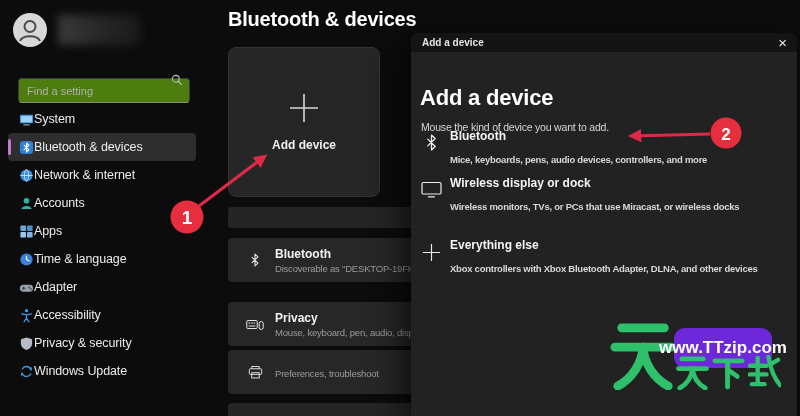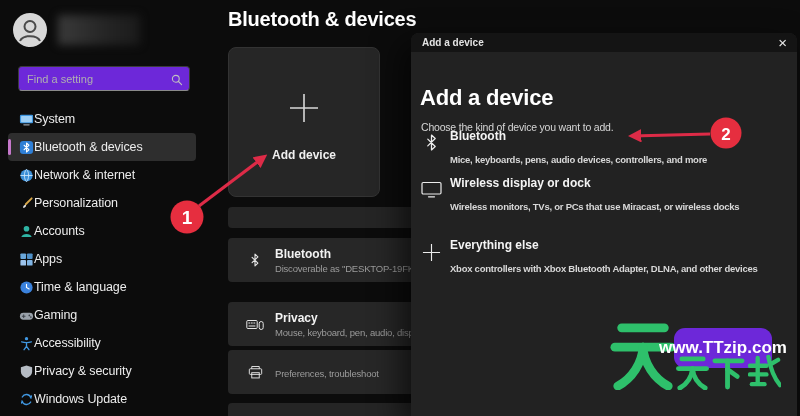--- a/index.html
+++ b/index.html
@@ -10,41 +10,42 @@
     font-family:"Liberation Sans", sans-serif;
     color:#fff;
   }
   
   .account { position:absolute; left:13px; top:12px; width:180px; height:36px; display:flex; align-items:center; }
   .avatar { width:34px; height:34px; border-radius:50%; background:#d8d8d8; display:flex; align-items:center; justify-content:center; flex:0 0 auto; }
   .name-blur { margin-left:11px; width:82px; height:30px; border-radius:3px;
     background:linear-gradient(90deg,#3a3a3a,#242424 60%,#1b1b1b); filter:blur(4px); }
   .search-wrap { position:absolute; left:18px; top:66px; width:172px; height:25px; }
   .search-input {
-    width:100%; height:100%; background:#6d28d9; border:1px solid #3c3c3c; border-bottom:1px solid #8a8a8a;
+    width:100%; height:100%; background:#4d7c0f; border:1px solid #3c3c3c; border-bottom:1px solid #8a8a8a;
     border-radius:4px; color:#c9c9c9; font-size:11px; padding:0 26px 0 8px;
     font-family:"Liberation Sans", sans-serif;
+    margin-top:12px;
   }
   .search-input::placeholder { color:#b0b0b0; }
   .search-glyph { position:absolute; right:7px; top:6px; }
   .nav { position:absolute; left:8px; top:105px; width:196px; }
   .nav-item { position:relative; height:28px; display:flex; align-items:center; 
     padding-left:11px; border-radius:4px; width:188px; cursor:default; }
   .nav-item .icn { width:15px; height:15px; display:flex; align-items:center; justify-content:center; flex:0 0 auto; }
   .nav-item .lbl { font-size:12.5px; color:#ececec; letter-spacing:-0.1px; white-space:nowrap; }
   .nav-item.selected { background:#2e2e2e; }
   .nav-item.selected::before {
     content:""; position:absolute; left:0; top:6px; width:3px; height:16px; border-radius:2px; background:#c678cb;
   }
   
   .page-title { position:absolute; left:228px; top:8px; font-size:20px; font-weight:700; letter-spacing:-0.2px; }
   .add-card { position:absolute; left:228px; top:47px; width:152px; height:150px;
     background:#262626; border:1px solid #333; border-radius:8px; text-align:center; }
   .add-card .plus { margin-top:42px; }
-  .add-card .cap { margin-top:18px; font-size:12px; font-weight:600; color:#f0f0f0; }
+  .add-card .cap { margin-top:8px; font-size:12px; font-weight:600; color:#f0f0f0; }
   .strip { position:absolute; left:228px; width:566px; background:#252525; border-radius:4px; }
   .row-card { position:absolute; left:228px; width:566px; height:44px; background:#272727; border-radius:4px;
     display:flex; align-items:center; }
   .row-card .ric { width:18px; margin-left:18px; display:flex; justify-content:center; flex:0 0 auto; }
   .row-card .rtx { margin-left:11px; overflow:hidden; white-space:nowrap; }
   .row-title { font-size:12px; font-weight:600; color:#f2f2f2; }
   .row-sub { font-size:9.5px; color:#9c9c9c; letter-spacing:-0.2px; margin-top:2px; }
   
   .dialog { position:absolute; left:411px; top:33px; width:386px; height:383px; z-index:10;
     background:#222; border-radius:8px 8px 0 0; box-shadow:-10px 10px 30px rgba(0,0,0,.6); }
@@ -116,29 +117,20 @@
       <svg width="15" height="15" viewBox="0 0 16 16">
           <circle cx="8" cy="8" r="6.5" fill="#3b8fd8"></circle>
           <path d="M1.5 8 H14.5 M8 1.5 C5 4.2 5 11.8 8 14.5 M8 1.5 C11 4.2 11 11.8 8 14.5" stroke="#cfe8fb" stroke-width="0.9" fill="none"></path>
         </svg>
     </span>
     <span class="lbl">Network &amp; internet</span>
   </div>
   <div class="nav-item">
     <span class="icn">
       <svg width="15" height="15" viewBox="0 0 16 16">
-          <path d="M13.5 2.5 L7.2 8.8" stroke="#d8a84a" stroke-width="2" stroke-linecap="round"></path>
-          <path d="M6.8 9.2 c-1.6 .3 -2.4 1.6 -2.6 3.4 1.8-.2 3.1-1 3.4-2.6 z" fill="#e8e8e8"></path>
-        </svg>
-    </span>
-    <span class="lbl">Personalization</span>
-  </div>
-  <div class="nav-item">
-    <span class="icn">
-      <svg width="15" height="15" viewBox="0 0 16 16">
           <circle cx="8" cy="5" r="3" fill="#2fb4a4"></circle>
           <path d="M2.5 13.8 c1-4.2 10-4.2 11 0 z" fill="#2fb4a4"></path>
         </svg>
     </span>
     <span class="lbl">Accounts</span>
   </div>
   <div class="nav-item">
     <span class="icn">
       <svg width="15" height="15" viewBox="0 0 16 16">
           <rect x="1.5" y="1.5" width="6" height="6" rx="1" fill="#6aa8dc"></rect>
@@ -160,21 +152,21 @@
   </div>
   <div class="nav-item">
     <span class="icn">
       <svg width="15" height="15" viewBox="0 0 16 16">
           <rect x="1" y="5" width="14" height="7.5" rx="3.7" fill="#9aa2ab"></rect>
           <path d="M5 7.3 v3 M3.5 8.8 h3" stroke="#3a3f45" stroke-width="1" stroke-linecap="round"></path>
           <circle cx="11" cy="7.9" r="0.9" fill="#3a3f45"></circle>
           <circle cx="12.6" cy="9.6" r="0.9" fill="#3a3f45"></circle>
         </svg>
     </span>
-    <span class="lbl">Gaming</span>
+    <span class="lbl">Adapter</span>
   </div>
   <div class="nav-item">
     <span class="icn">
       <svg width="15" height="15" viewBox="0 0 16 16">
           <circle cx="8" cy="2.8" r="1.8" fill="#4098e2"></circle>
           <path d="M2.8 6.2 c3.4 1.1 7 1.1 10.4 0 M8 7.6 v3.4 M8 11 l-2.6 3.6 M8 11 l2.6 3.6" stroke="#4098e2" stroke-width="1.4" fill="none" stroke-linecap="round"></path>
         </svg>
     </span>
     <span class="lbl">Accessibility</span>
   </div>
@@ -251,21 +243,21 @@
 </div>
 
 <div class="strip" style="top:403px; height:16px;"></div>
 
 <div class="dialog">
   <div class="dlg-titlebar">
     <span class="t">Add a device</span>
     <button class="dlg-close">×</button>
   </div>
   <div class="dlg-heading">Add a device</div>
-  <div class="dlg-sub">Choose the kind of device you want to add.</div>
+  <div class="dlg-sub">Mouse the kind of device you want to add.</div>
 
   <div class="dlg-opt" style="top:93px;">
     <span class="oic">
       <svg width="15" height="17" viewBox="0 0 14 16">
           <path d="M7 1 V15 M7 1 L10.5 4.3 L3.5 11.2 M7 15 L10.5 11.7 L3.5 4.8" stroke="#ececec" stroke-width="1.2" fill="none" stroke-linecap="round" stroke-linejoin="round"></path>
         </svg>
     </span>
     <span class="otx">
       <div class="opt-title">Bluetooth</div>
       <div class="opt-desc">Mice, keyboards, pens, audio devices, controllers, and more</div>

